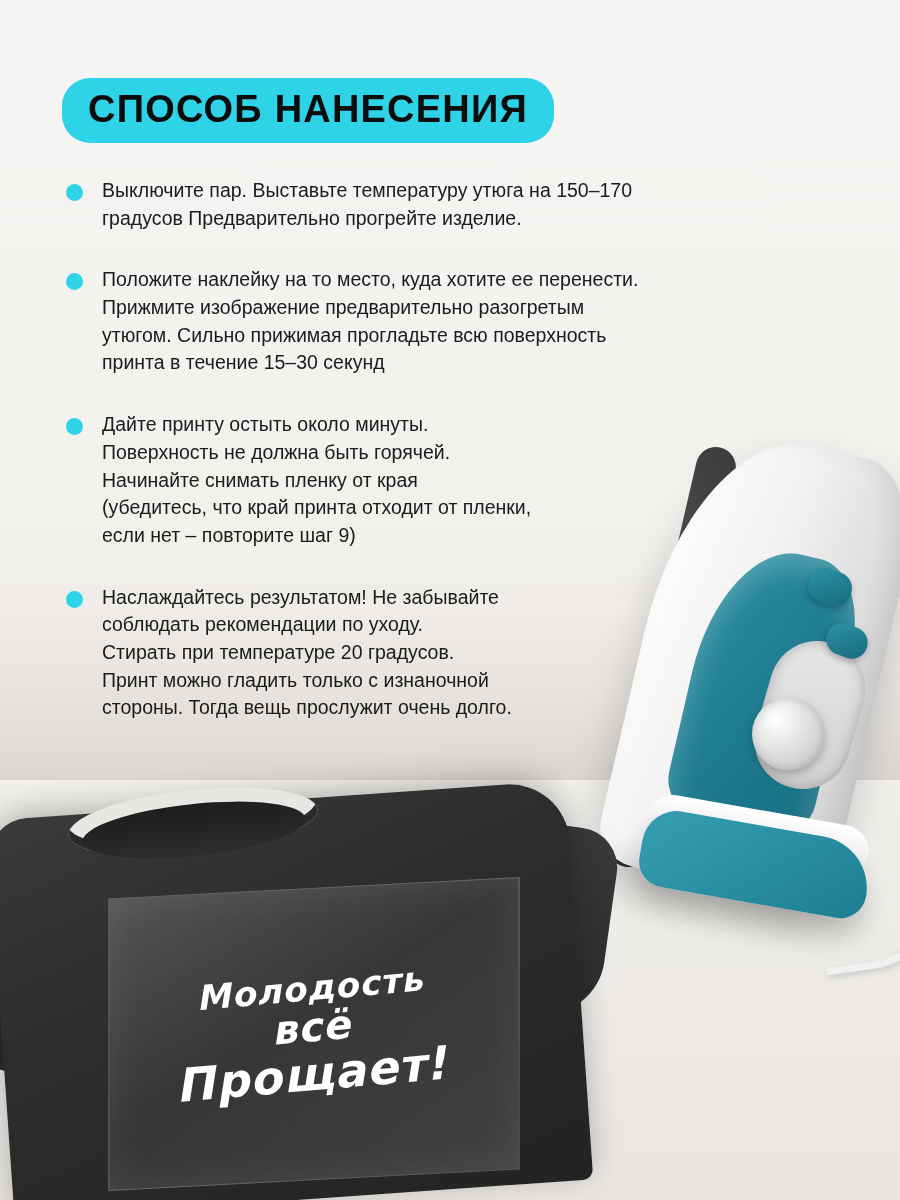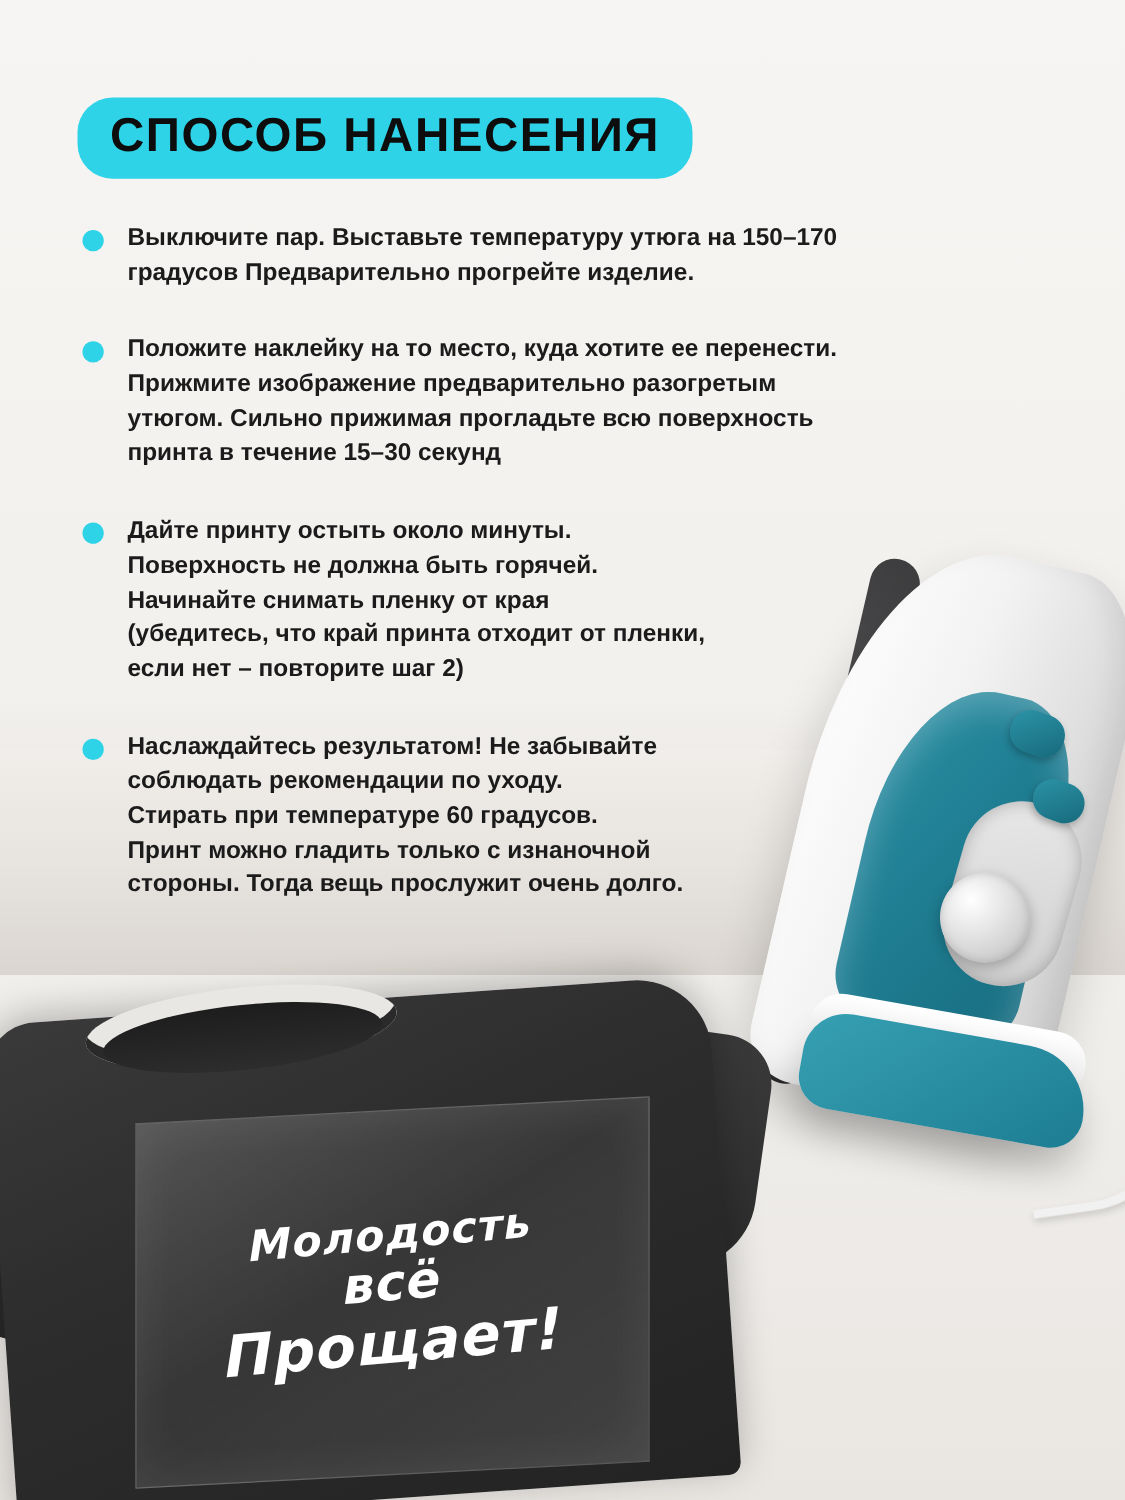--- a/index.html
+++ b/index.html
@@ -227,21 +227,20 @@
     font-weight: bold;
     letter-spacing: 1.2px;
     color: #0d0d0d;
     font-family: "Liberation Sans", sans-serif;
     white-space: nowrap;
   }
   .steps {
     margin: 34px 0 16px 0;
     padding: 0;
     list-style: none;
-    font-weight: bold;
   }
   .step {
     position: relative;
     padding-left: 40px;
     margin-bottom: 34px;
   }
   .bullet {
     position: absolute;
     left: 4px;
     top: 7px;
@@ -312,24 +311,24 @@
 Прижмите изображение предварительно разогретым
 утюгом. Сильно прижимая прогладьте всю поверхность
 принта в течение 15–30 секунд</p>
     </li>
     <li class="step">
       <span class="bullet"></span>
       <p class="step-text">Дайте принту остыть около минуты.
 Поверхность не должна быть горячей.
 Начинайте снимать пленку от края
 (убедитесь, что край принта отходит от пленки,
-если нет – повторите шаг 2)</p>
+если нет – повторите шаг 9)</p>
     </li>
     <li class="step">
       <span class="bullet"></span>
       <p class="step-text">Наслаждайтесь результатом! Не забывайте
 соблюдать рекомендации по уходу.
-Стирать при температуре 60 градусов.
+Стирать при температуре 20 градусов.
 Принт можно гладить только с изнаночной
 стороны. Тогда вещь прослужит очень долго.</p>
     </li>
   </ul>
 </div>
 
 </body></html>

